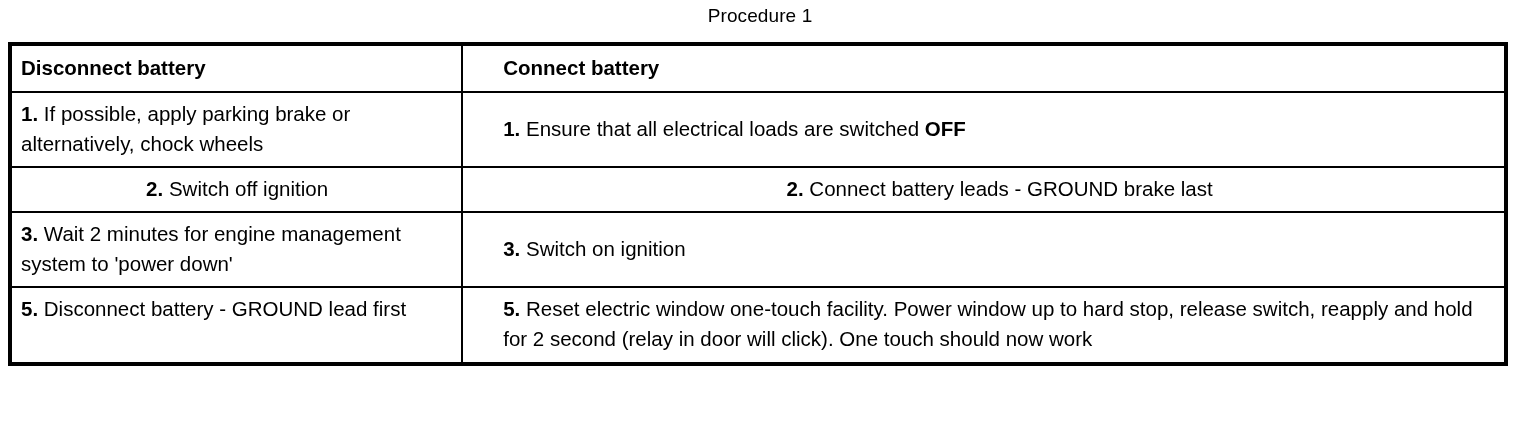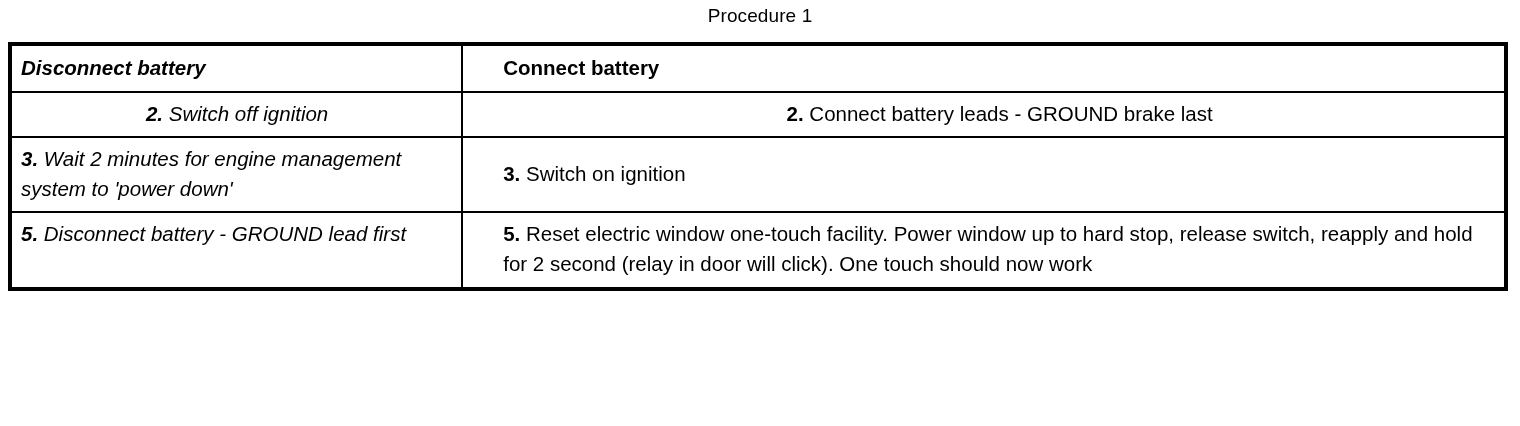--- a/index.html
+++ b/index.html
@@ -62,21 +62,20 @@
     line-height: 28px;
     padding: 8px 8px 9px 9px;
   }
   .head-row th {
     border-top: none;
     height: 42px;
   }
   .proc-table tr td:first-child,
   .proc-table tr th:first-child {
     border-left: none;
-    font-style: italic;
   }
   .proc-table tr td:last-child,
   .proc-table tr th:last-child {
     border-right: none;
     padding-left: 31px;
   }
   .proc-table tr:last-child td {
     border-bottom: none;
   }
   .step-num {
@@ -108,20 +107,28 @@
     <tbody>
       <tr class="head-row">
         <th class="head-cell">
           <div class="cell-inner">Disconnect battery</div>
         </th>
         <th class="head-cell">
           <div class="cell-inner">Connect battery</div>
         </th>
       </tr>
 
+      <tr class="r1">
+        <td class="top-align">
+          <div class="cell-inner"><span class="step-num">1.</span> <span>If possible, apply parking brake or alternatively, chock wheels</span></div>
+        </td>
+        <td>
+          <div class="cell-inner"><span class="step-num">1.</span> <span>Ensure that all electrical loads are switched </span><span class="emph">OFF</span></div>
+        </td>
+      </tr>
 
       <tr class="r2">
         <td>
           <div class="cell-inner"><span class="step-num">2.</span> <span>Switch off ignition</span></div>
         </td>
         <td>
           <div class="cell-inner"><span class="step-num">2.</span> <span>Connect battery leads - GROUND brake last</span></div>
         </td>
       </tr>
 

